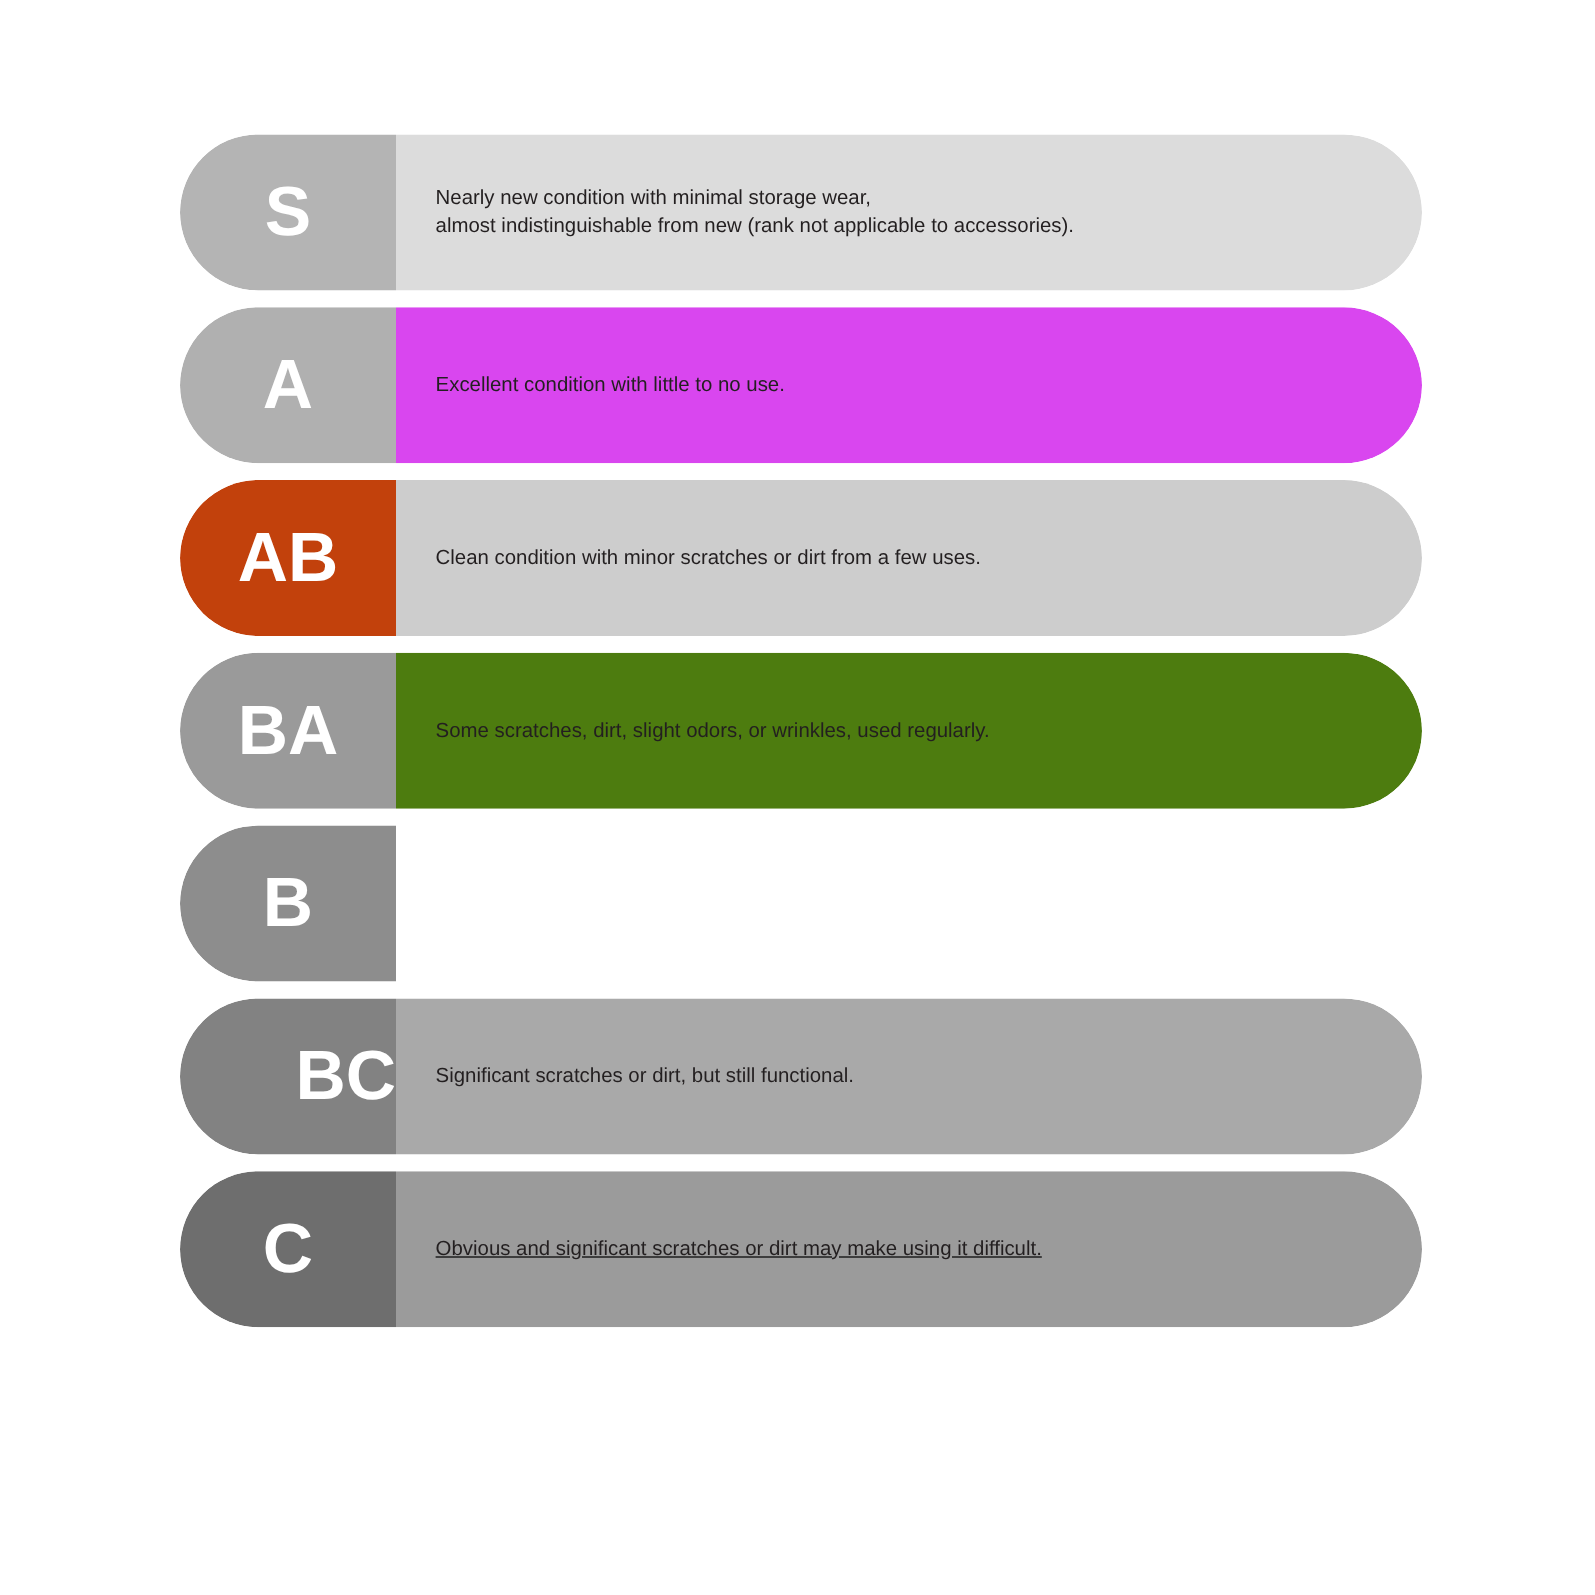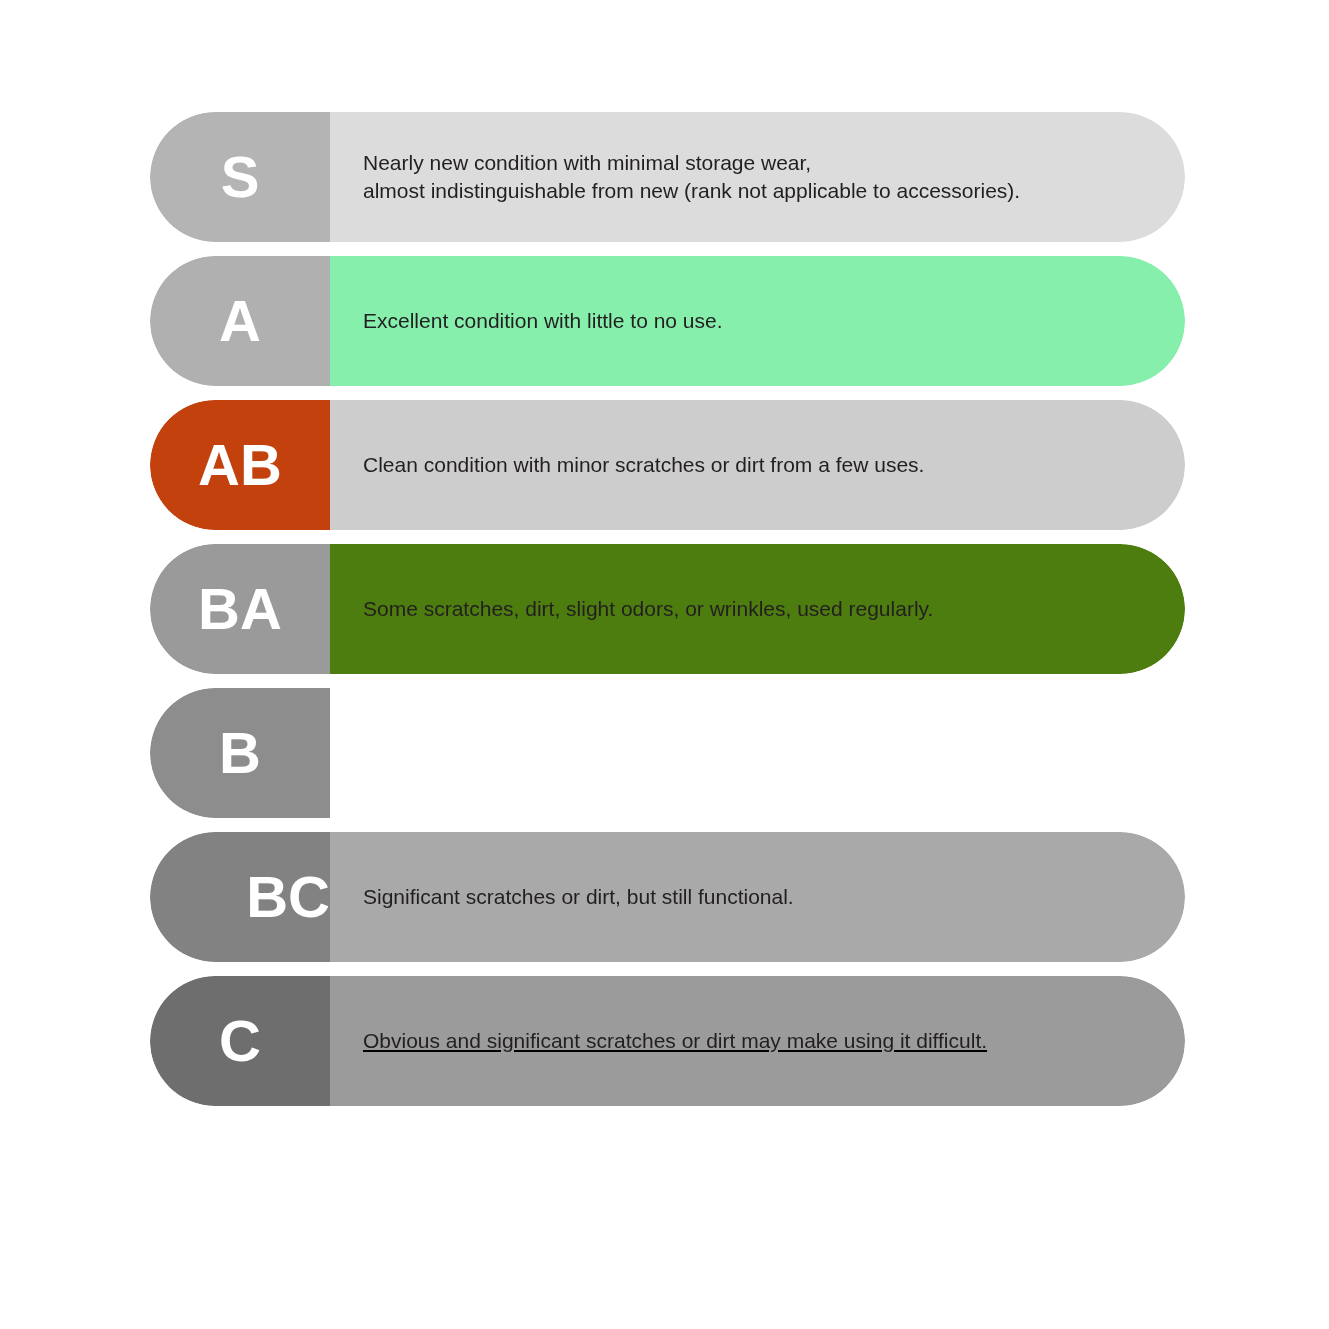--- a/index.html
+++ b/index.html
@@ -46,21 +46,21 @@
     flex: 1 1 auto;
     display: flex;
     align-items: center;
     padding-left: 33px;
     padding-right: 30px;
     border-top-right-radius: 65px;
     border-bottom-right-radius: 65px;
   }
   .grade-desc span {
     color: #231f20;
-    font-size: 21px;
+    font-size: 17px;
     line-height: 1.35;
     white-space: pre-line;
   }
 </style>
 </head>
 <body>
 
 <div id="grade-chart">
 
   <div class="grade-row">
@@ -70,21 +70,21 @@
     <div class="grade-desc" style="background: rgb(220, 220, 220);">
       <span>Nearly new condition with minimal storage wear,
 almost indistinguishable from new (rank not applicable to accessories).</span>
     </div>
   </div>
 
   <div class="grade-row">
     <div class="grade-badge" style="background: rgb(176, 176, 176);">
       <span>A</span>
     </div>
-    <div class="grade-desc" style="background: #86efac;">
+    <div class="grade-desc" style="background: #d946ef;">
       <span>Excellent condition with little to no use.</span>
     </div>
   </div>
 
   <div class="grade-row">
     <div class="grade-badge" style="background: #c2410c;">
       <span>AB</span>
     </div>
     <div class="grade-desc" style="background: rgb(205, 205, 205);">
       <span>Clean condition with minor scratches or dirt from a few uses.</span>

